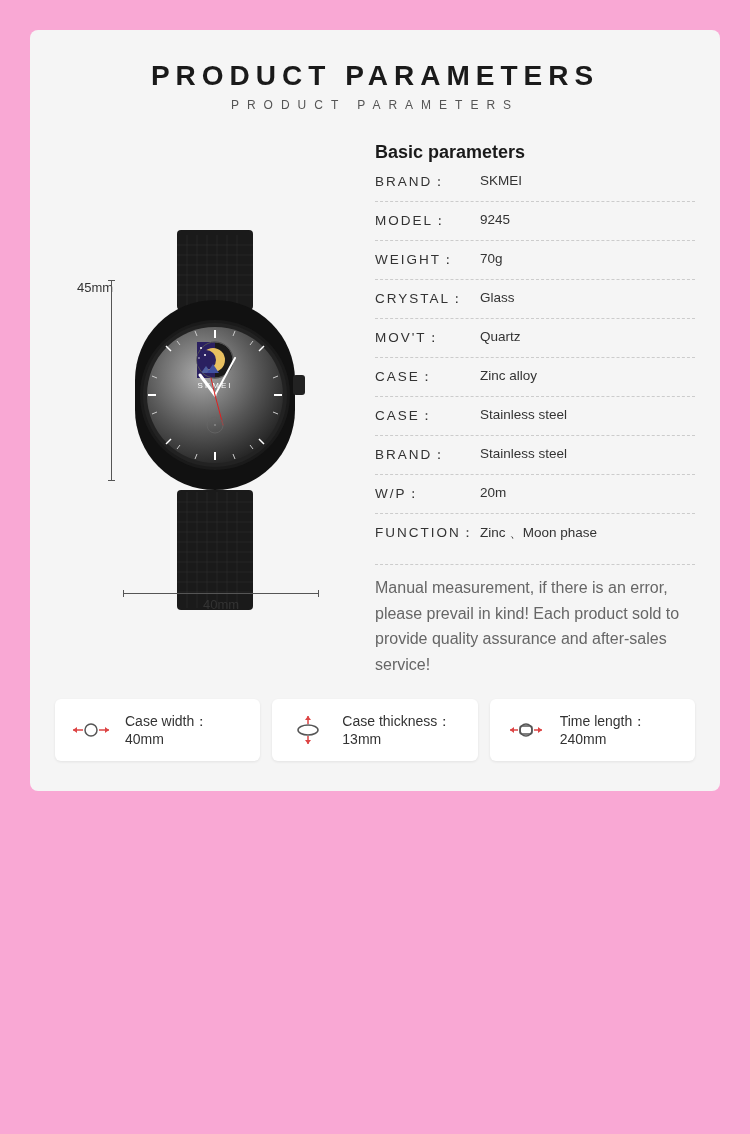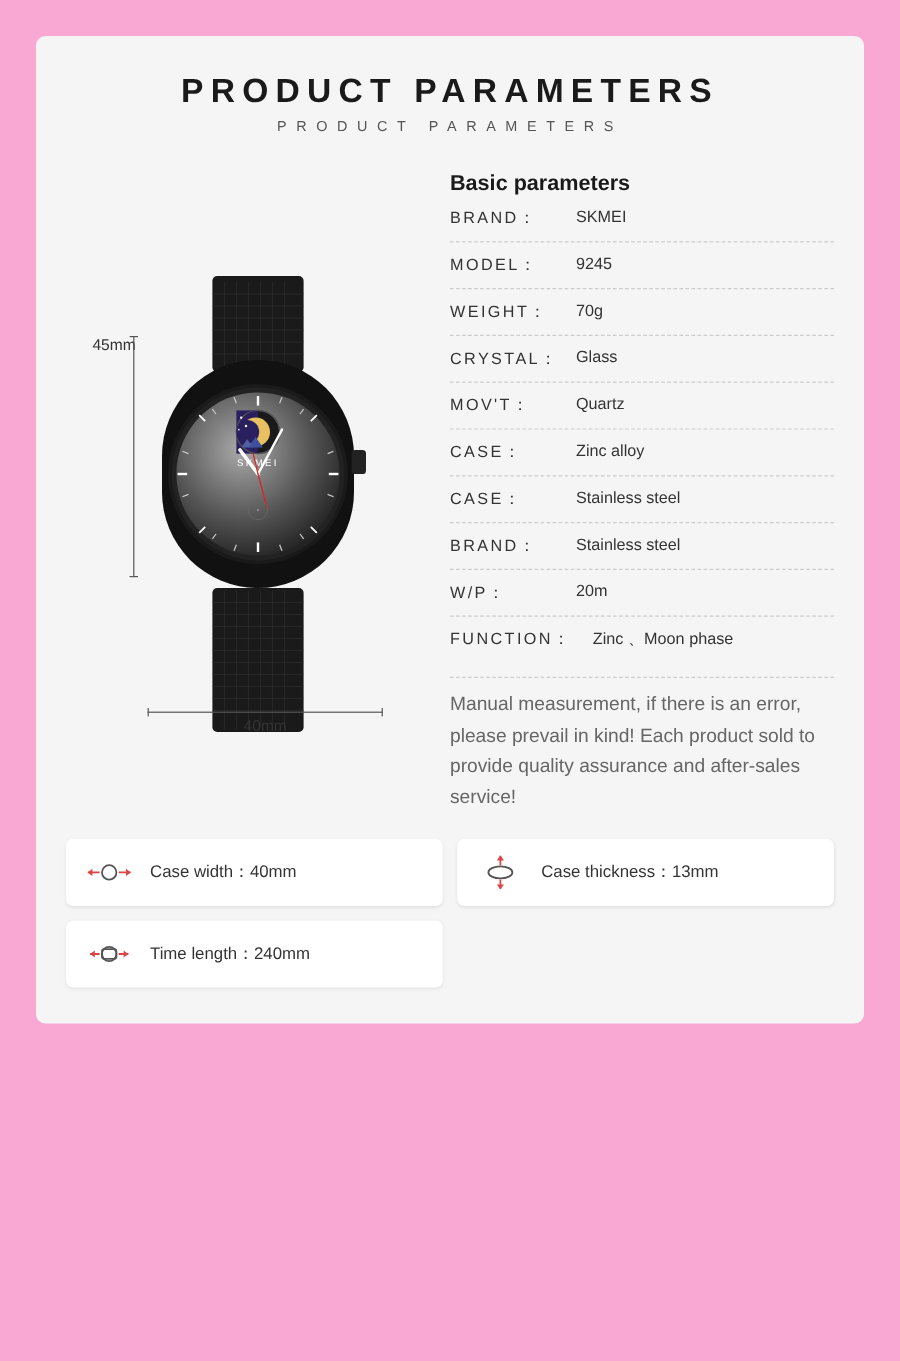--- a/index.html
+++ b/index.html
@@ -85,21 +85,20 @@
     .param-row {
       display: flex;
       align-items: flex-start;
       padding: 10px 0;
       border-bottom: 1px dashed #ccc;
       font-size: 13.5px;
       color: #222;
     }
     .param-row:last-child {
       border-bottom: none;
-      gap: 14px;
     }
     .param-key {
       width: 105px;
       flex-shrink: 0;
       letter-spacing: 2px;
       font-family: Arial, sans-serif;
       color: #333;
     }
     .param-val {
       color: #333;
@@ -109,21 +108,21 @@
       color: #666;
       margin-top: 12px;
       padding-top: 10px;
       border-top: 1px dashed #ccc;
       line-height: 1.6;
     }
 
     
     .spec-boxes {
       display: grid;
-      grid-template-columns: 1fr 1fr;
+      grid-template-columns: 1fr 1fr 1fr;
       gap: 12px;
       margin-top: 22px;
     }
     .spec-box {
       background: #fff;
       border: none;
       border-radius: 6px;
       padding: 14px 16px;
       display: flex;
       align-items: center;

